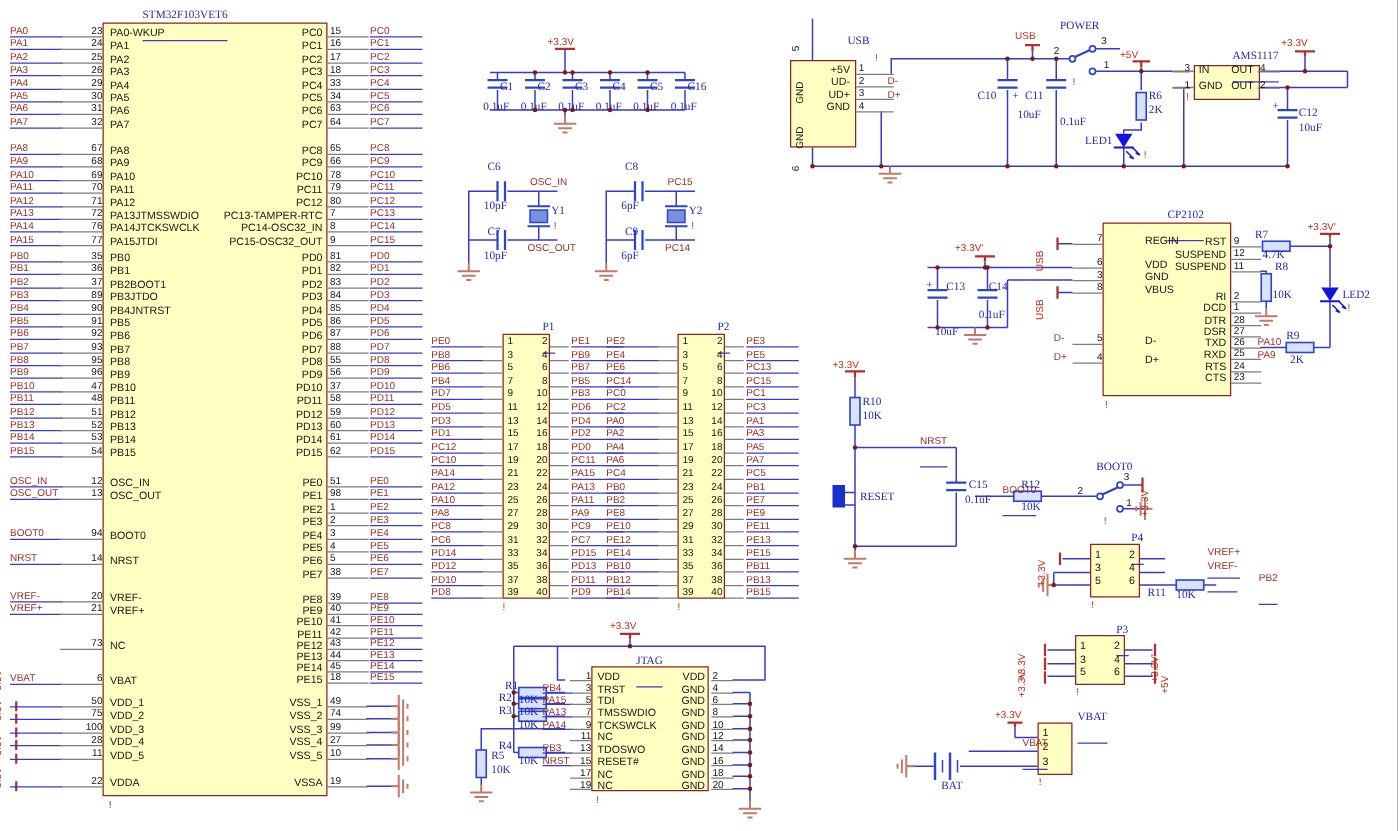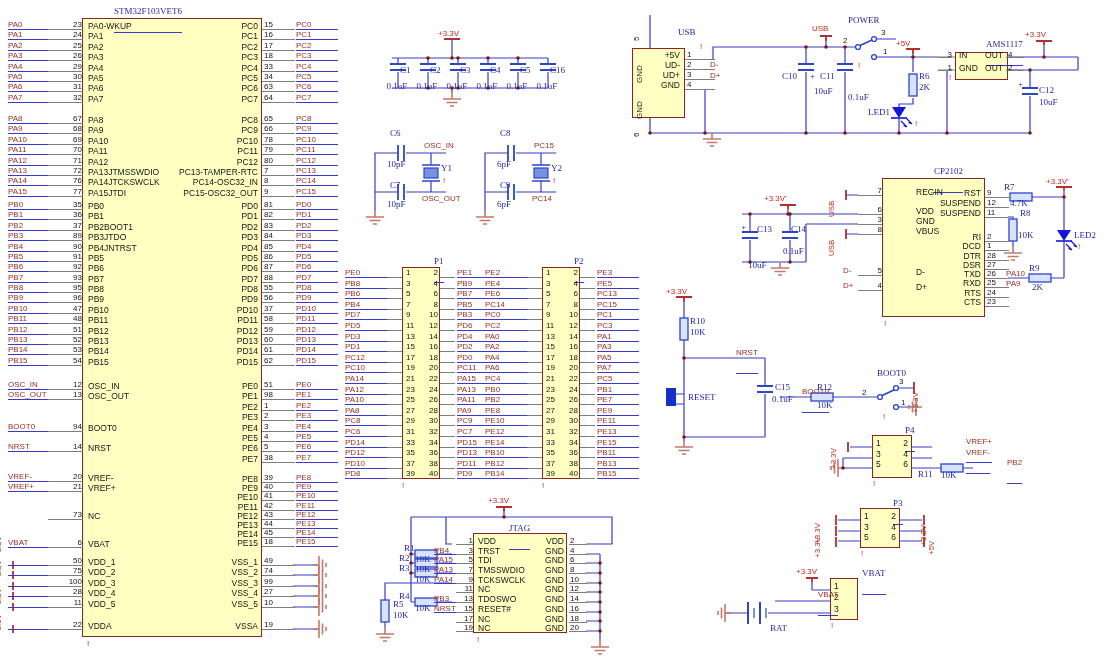--- a/index.html
+++ b/index.html
@@ -1466,21 +1466,21 @@
       </div>
     </div>
   <span class="lb pw rot" style="left:822px;top:535px;">+3.3V</span>
   <span class="lb pw rot" style="left:822px;top:549px;">+3.3V</span>
   <span class="lb pw rot" style="left:928px;top:537px;">+3.3V'</span>
   <span class="lb pw rot" style="left:936px;top:546px;">+5V</span>
 
   <span class="lb pw" style="left:796px;top:567px;">+3.3V</span>
   <span class="lb blu nul" style="left:830px;top:569px;">VBAT</span>
   <span class="lb red nul" style="left:786px;top:590px;">VBAT</span>
-  <span class="lb blu" style="left:770px;top:624px;">BAT</span>
+  <span class="lb blu" style="left:753px;top:624px;">BAT</span>
   <span class="lb pw" style="left:831px;top:621px;">!</span>
   <div class="grp" style="left:830px;top:581px;width:28px;">
       <div class="vrow">
         <span>1</span>
       </div>
       <div class="vrow">
         <span>2</span>
       </div>
       <div class="vrow">
         <span>3</span>

